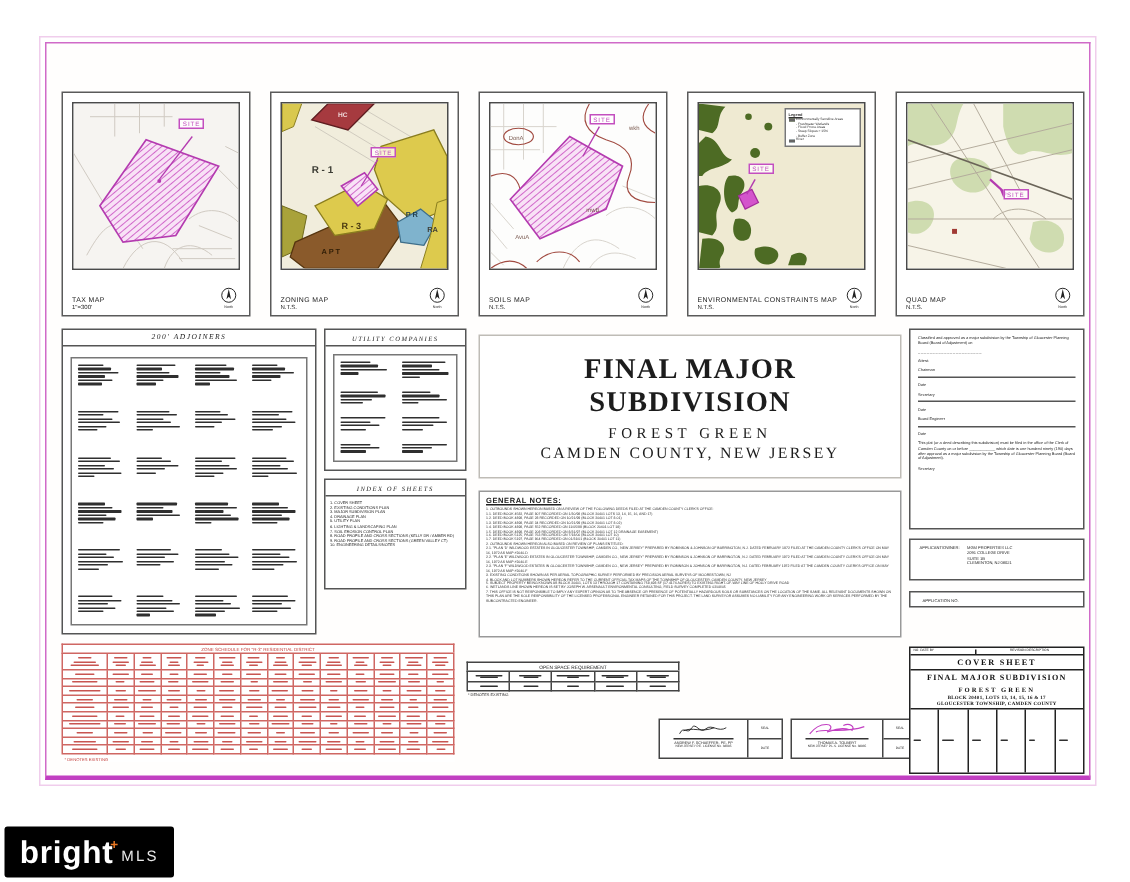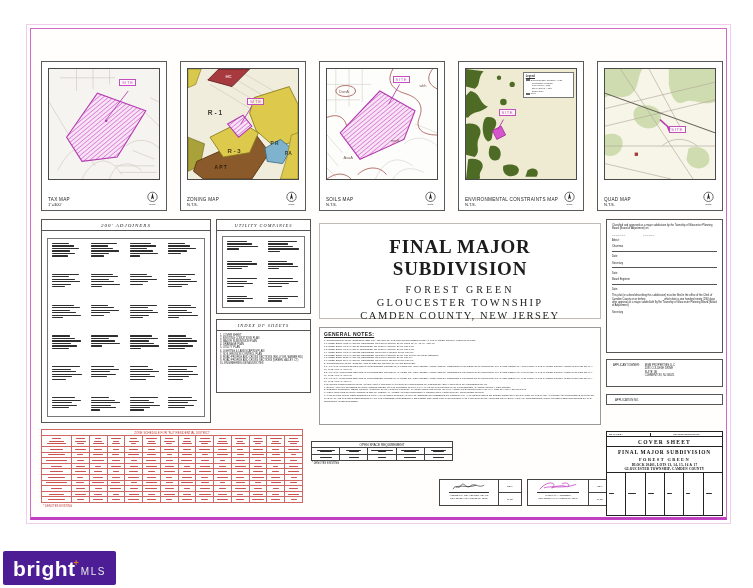--- a/index.html
+++ b/index.html
@@ -99,21 +99,21 @@
   .fb-addr,.fb-phone{font-size:2.1px;line-height:2.7px;color:#222}
   .fb-proj{font-family:"Liberation Serif",serif;font-weight:bold;font-size:5.4px;letter-spacing:.8px;text-align:center;padding:2px 0 1px}
   .fb-sub{font-family:"Liberation Serif",serif;font-weight:bold;font-size:4.4px;letter-spacing:1.4px;text-align:center;padding:1px 0}
   .fb-blk{font-family:"Liberation Serif",serif;font-weight:bold;font-size:3.3px;letter-spacing:.2px;text-align:center;line-height:4.2px}
   .fb-mun{font-family:"Liberation Serif",serif;font-weight:bold;font-size:3.3px;letter-spacing:.2px;text-align:center;line-height:4.2px;
     border-bottom:1px solid #222;padding-bottom:1px}
   .fb-strip{flex:1;display:flex}
   .fb-strip .micro{flex:1;border-right:1px solid #222;display:flex;flex-direction:column;justify-content:center;padding:0 2px}
   .fb-strip .micro:last-child{border-right:none}
   
-  .wm{position:absolute;left:3px;top:551px;width:113px;height:34px;background:#4c1d95;border-radius:2px;
+  .wm{position:absolute;left:3px;top:551px;width:113px;height:34px;background:#000000;border-radius:2px;
     display:flex;align-items:center;justify-content:center;color:#fff}
   .wm-brand{font-size:21px;font-weight:bold;letter-spacing:.5px;line-height:21px}
   .wm-spark{color:#e87722;font-size:9px;font-weight:bold;margin:-10px 2px 0 -2px}
   .wm-mls{font-size:10px;letter-spacing:1.5px;margin-top:6px;color:#e8e8e8}
 </style>
 </head>
 <body>
 
 <div class="sheet">
 
@@ -594,21 +594,20 @@
         <div>7.   SOIL EROSION CONTROL PLAN</div>
         <div>8.   ROAD PROFILE AND CROSS SECTIONS (KELLY DR / AMBER RD)</div>
         <div>9.   ROAD PROFILE AND CROSS SECTIONS (GREEN VALLEY CT)</div>
         <div>10. ENGINEERING DETAILS/NOTES</div>
       </div>
   </div>
 
   <div class="ctitle">
     <div class="ct1">FINAL MAJOR SUBDIVISION</div>
     <div class="ct2">FOREST GREEN</div>
-    <div class="ct4">GLOUCESTER TOWNSHIP</div>
     <div class="ct5">CAMDEN COUNTY, NEW JERSEY</div>
   </div>
 
   <div class="gnotes">
     <div class="gn-title">GENERAL NOTES:</div>
     <div class="gn-lines">
         <div>1.  OUTBOUNDS SHOWN HEREON BASED ON A REVIEW OF THE FOLLOWING DEEDS FILED AT THE CAMDEN COUNTY CLERK'S OFFICE:</div>
         <div>1.1.  DEED BOOK 4582, PAGE 807 RECORDED ON 1/30/98 (BLOCK 20401 LOTS 13, 14, 15, 16, AND 17)</div>
         <div>1.2.  DEED BOOK 4898, PAGE 28 RECORDED ON 10/21/99 (BLOCK 20401 LOT 8.01)</div>
         <div>1.3.  DEED BOOK 4898, PAGE 34 RECORDED ON 10/21/99 (BLOCK 20401 LOT 8.02)</div>

